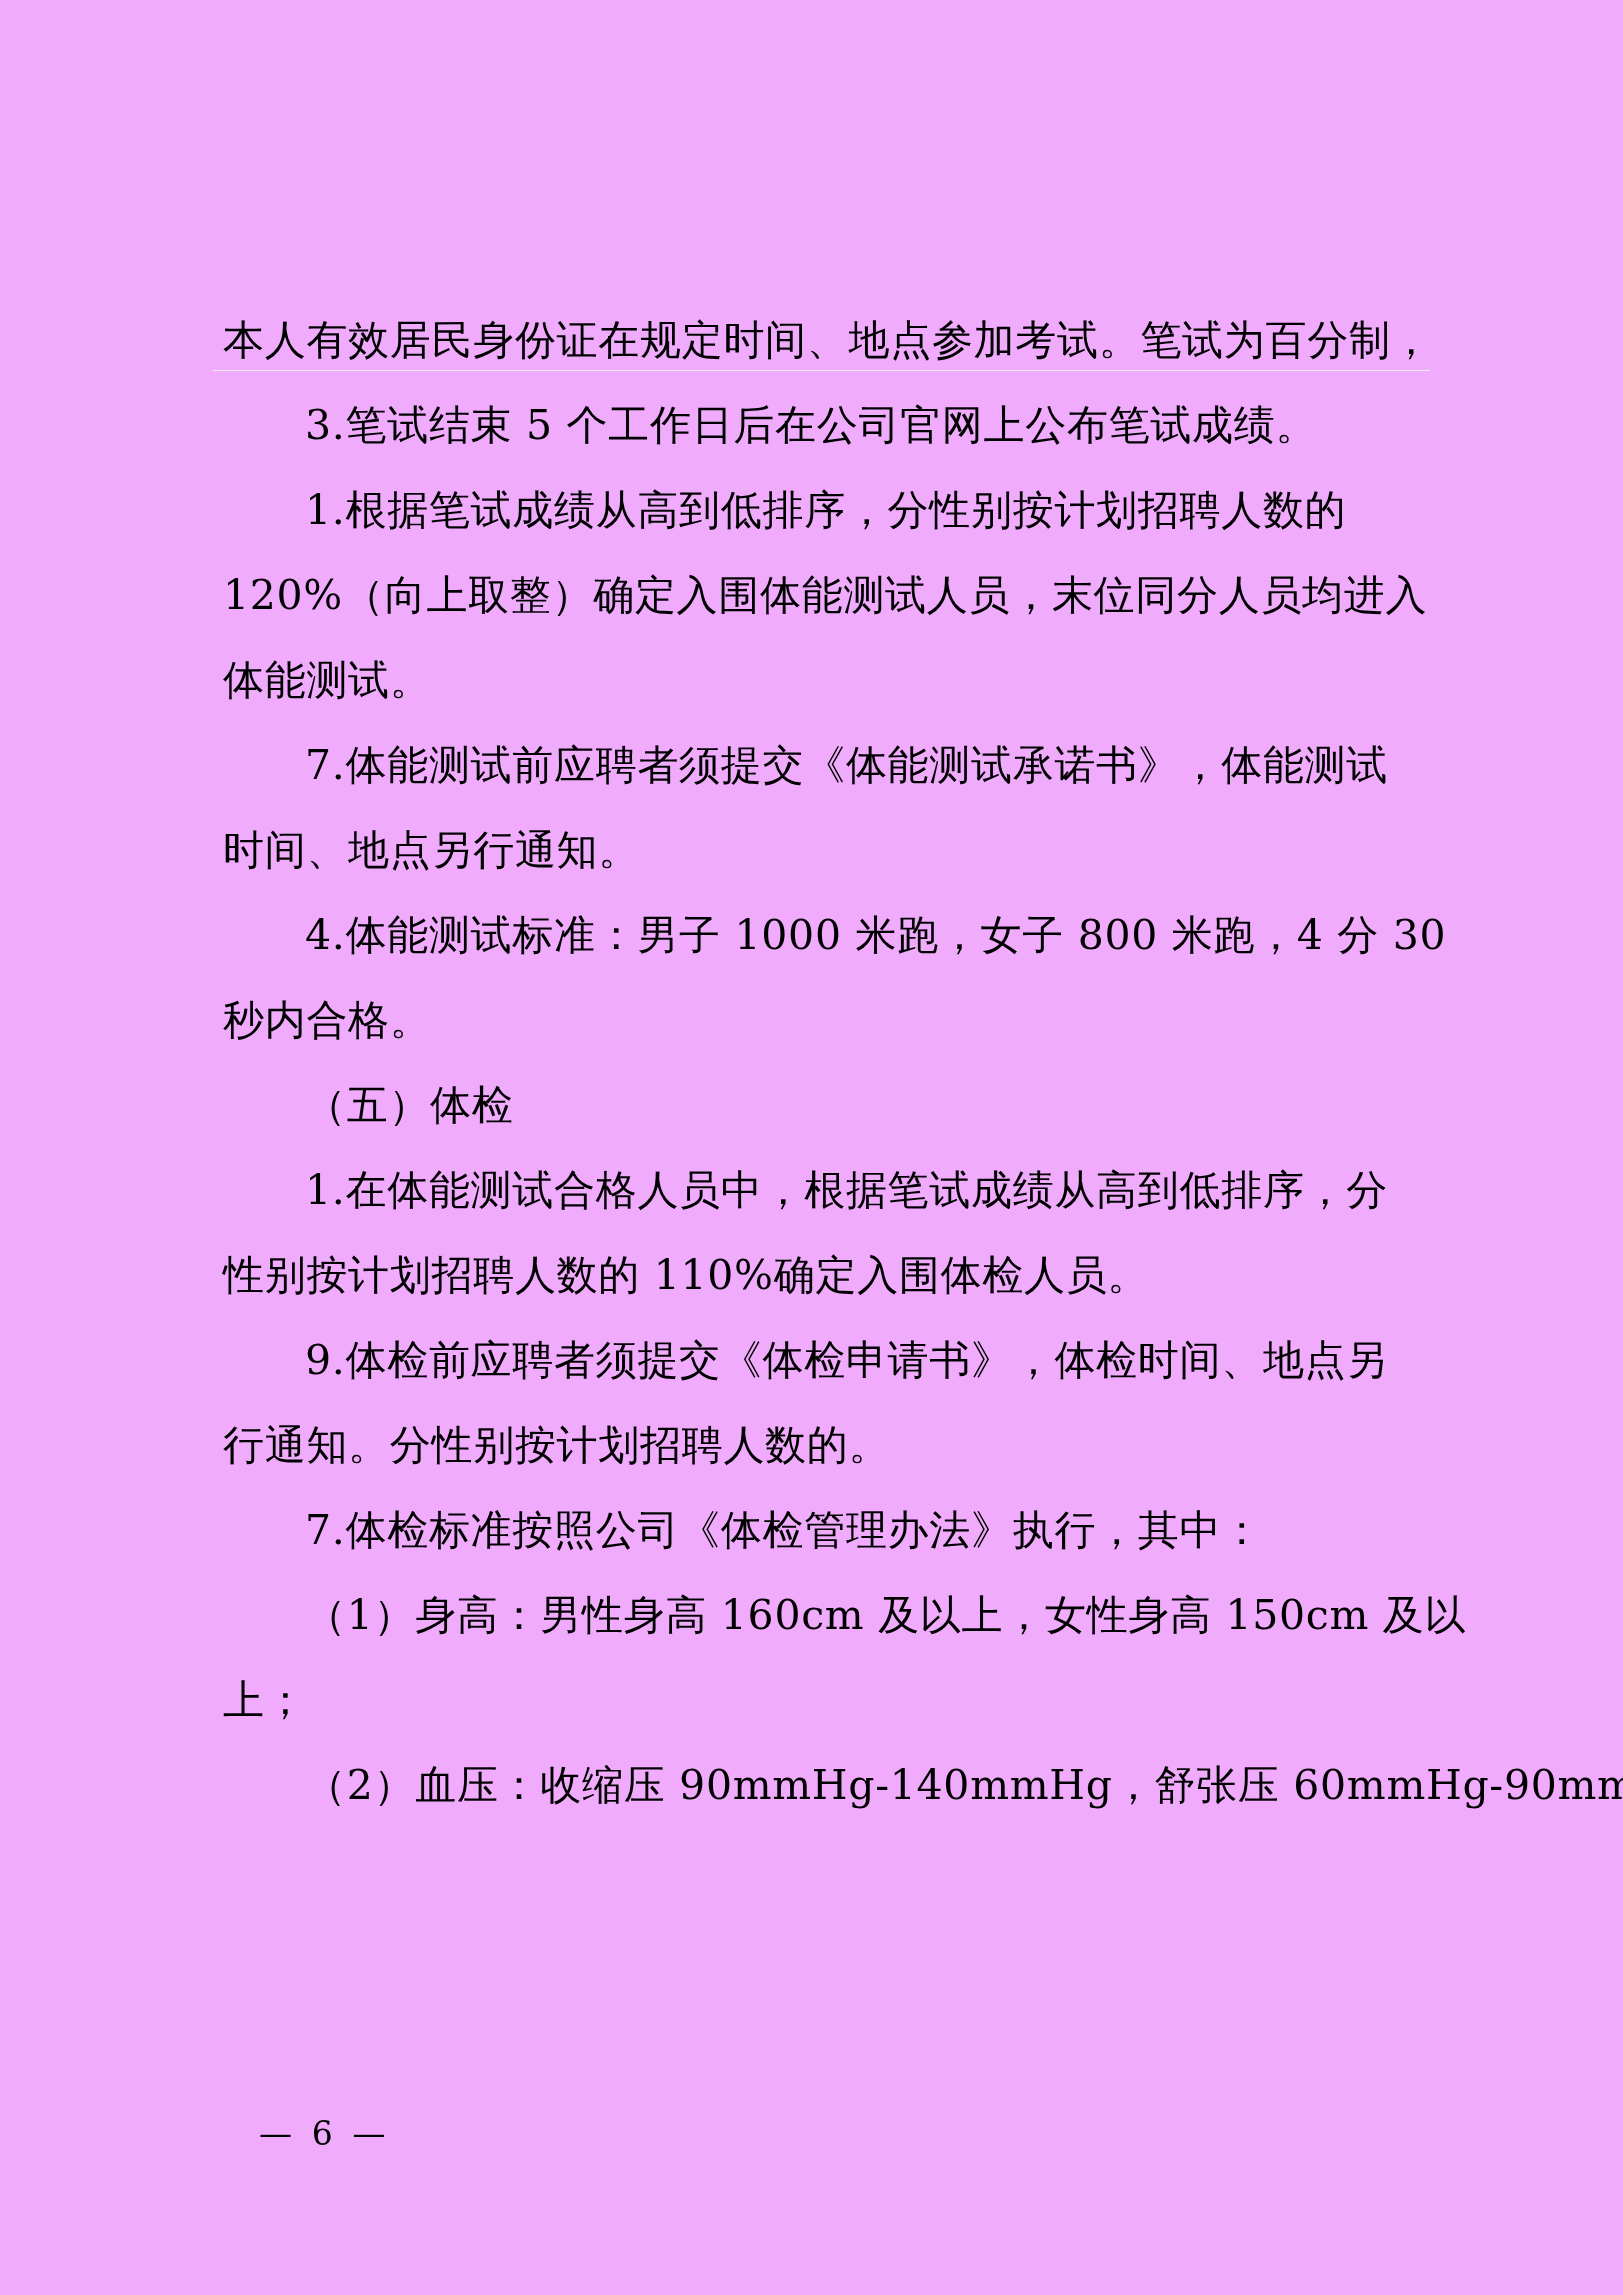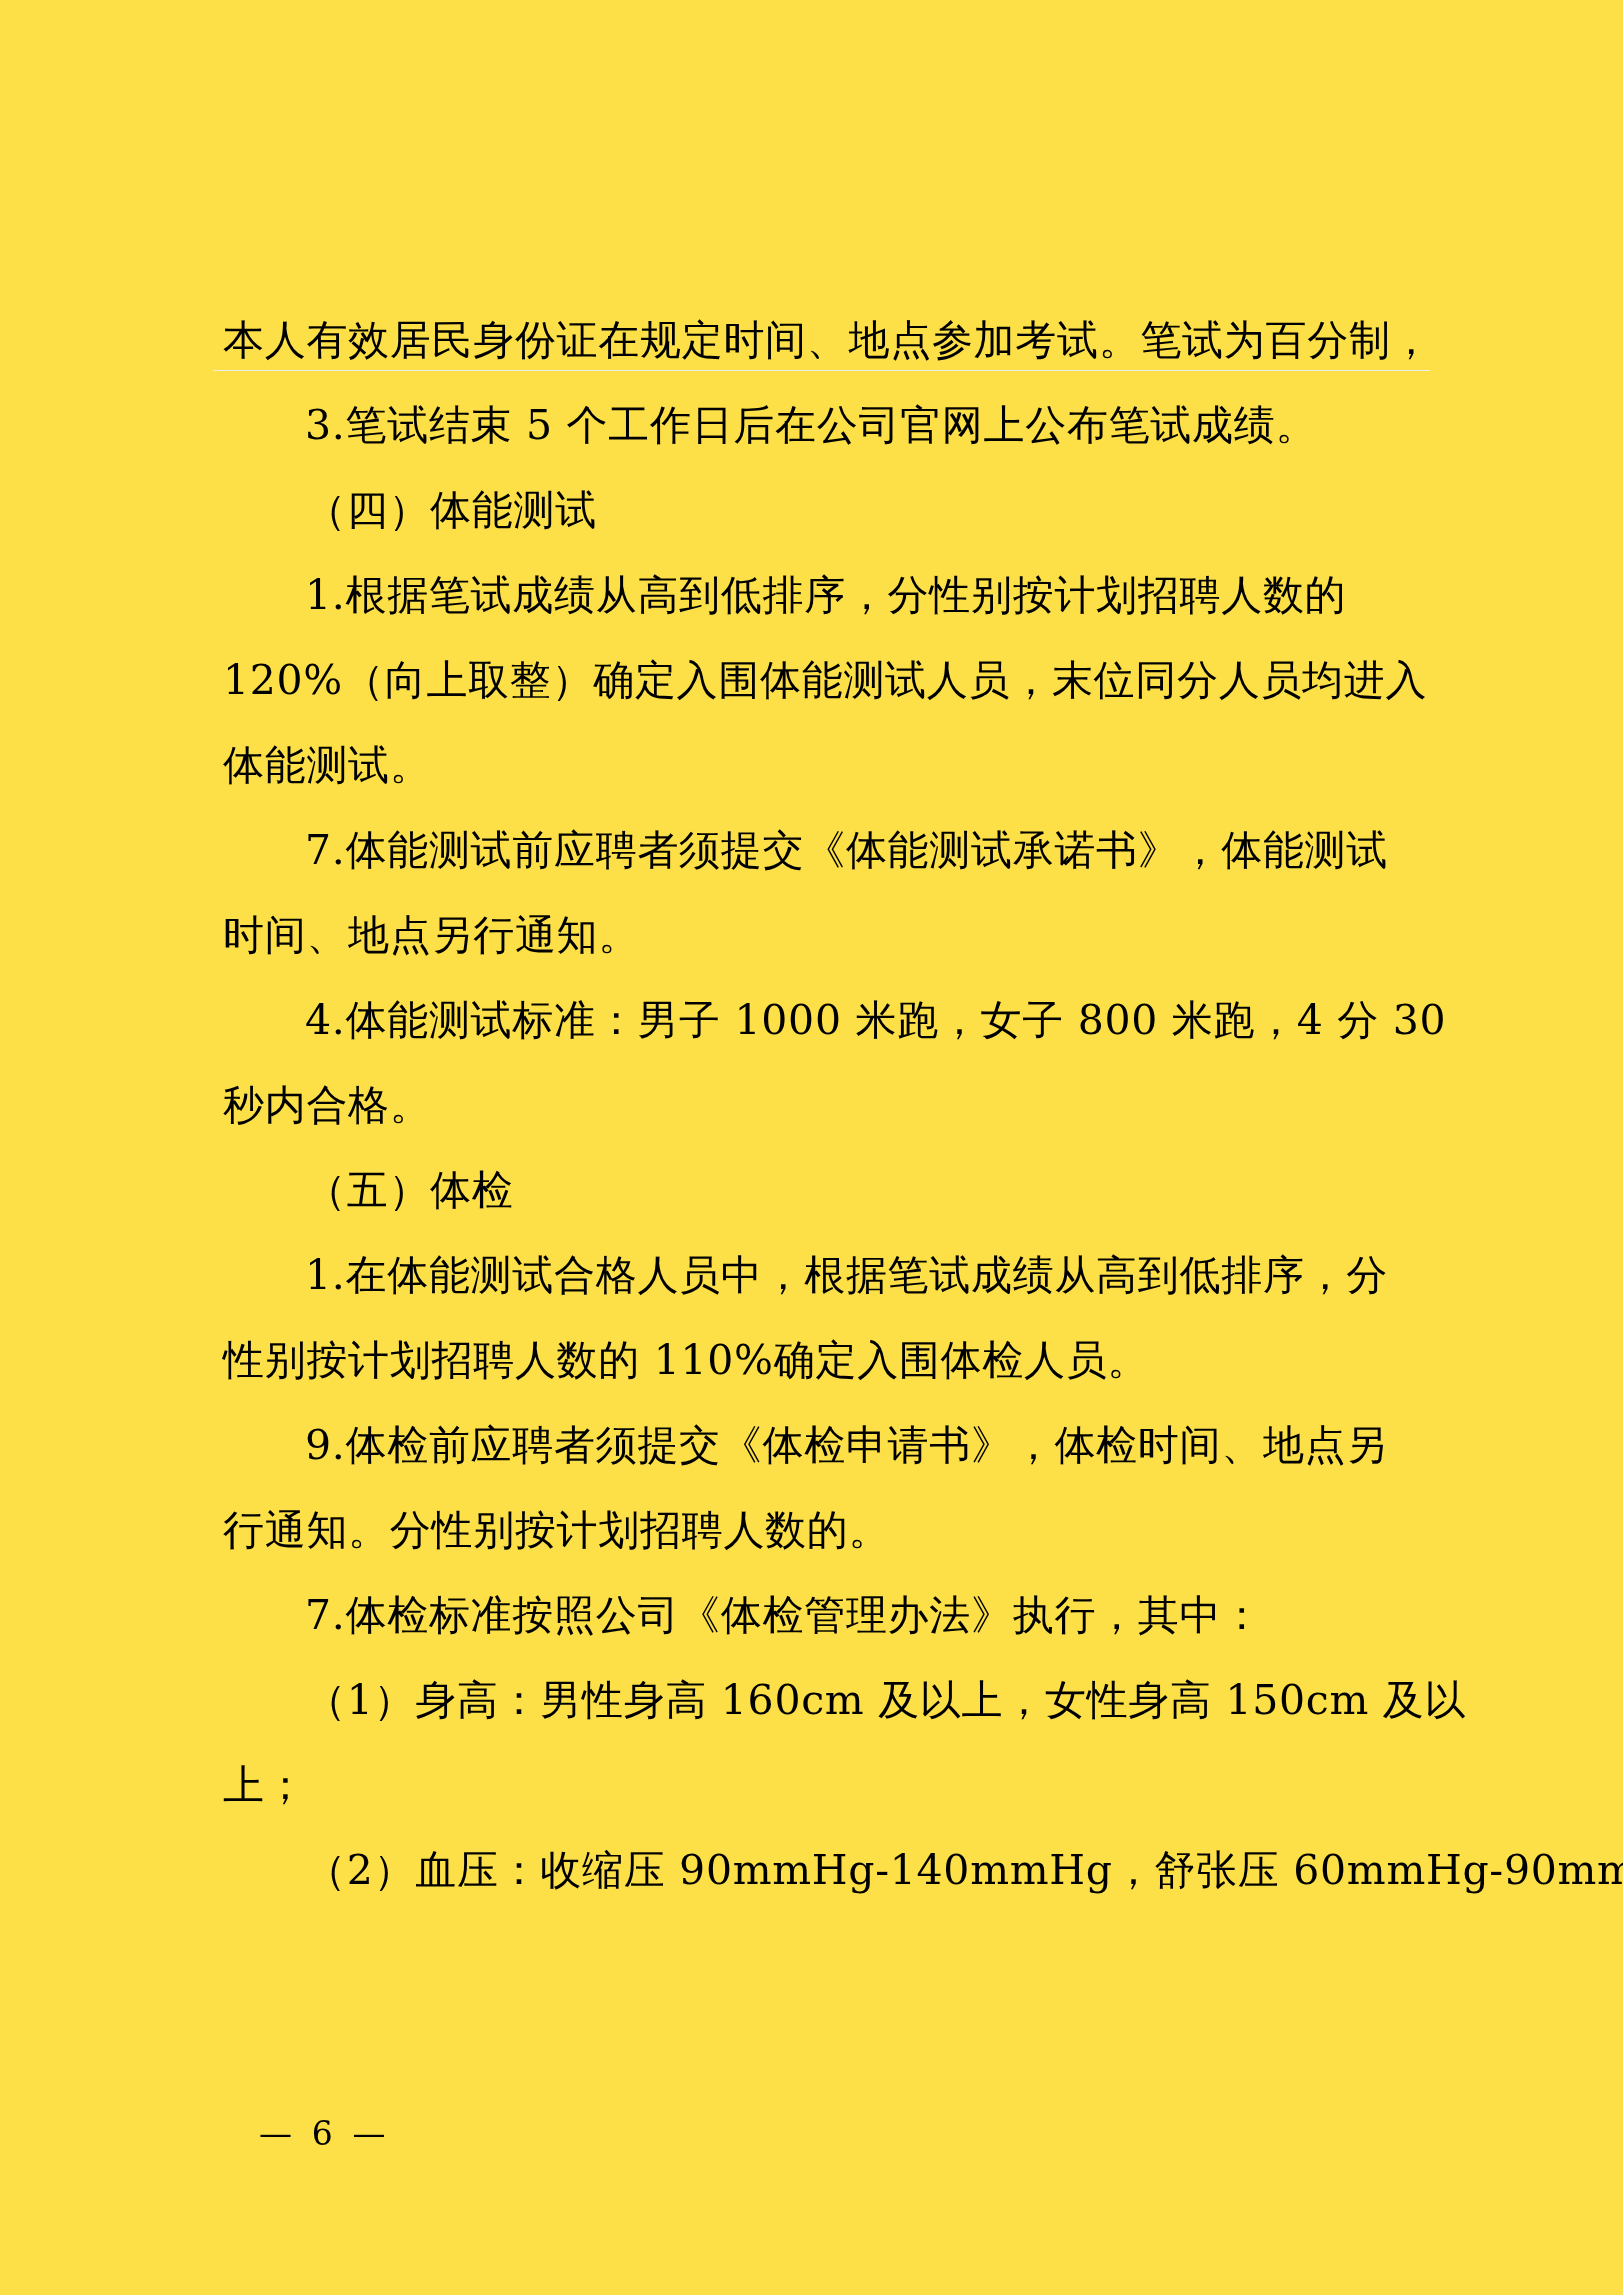--- a/index.html
+++ b/index.html
@@ -10,21 +10,21 @@
   body {
     width: 1623px;
     height: 2295px;
     position: relative;
     font-family: "DejaVu Serif", serif;
     color: #000000;
   }
   .page {
     position: absolute;
     inset: 0;
-    background: #fde047;
+    background: #f0abfc;
   }
   .text-block {
     position: absolute;
     left: 223px;
     top: 298px;
     width: 1198px;
   }
   .line {
     height: 85px;
     line-height: 85px;
@@ -59,21 +59,20 @@
 </head>
 <body>
 
 <div class="page">
 
   <div class="scan-artifact"></div>
 
   <div class="text-block">
     <div class="line" data-indent="false">本人有效居民身份证在规定时间、地点参加考试。笔试为百分制，</div>
     <div class="line" data-indent="true">3.笔试结束 5 个工作日后在公司官网上公布笔试成绩。</div>
-    <div class="line" data-indent="true">（四）体能测试</div>
     <div class="line" data-indent="true">1.根据笔试成绩从高到低排序，分性别按计划招聘人数的</div>
     <div class="line" data-indent="false">120%（向上取整）确定入围体能测试人员，末位同分人员均进入</div>
     <div class="line" data-indent="false">体能测试。</div>
     <div class="line" data-indent="true">7.体能测试前应聘者须提交《体能测试承诺书》，体能测试</div>
     <div class="line" data-indent="false">时间、地点另行通知。</div>
     <div class="line" data-indent="true">4.体能测试标准：男子 1000 米跑，女子 800 米跑，4 分 30</div>
     <div class="line" data-indent="false">秒内合格。</div>
     <div class="line" data-indent="true">（五）体检</div>
     <div class="line" data-indent="true">1.在体能测试合格人员中，根据笔试成绩从高到低排序，分</div>
     <div class="line" data-indent="false">性别按计划招聘人数的 110%确定入围体检人员。</div>

